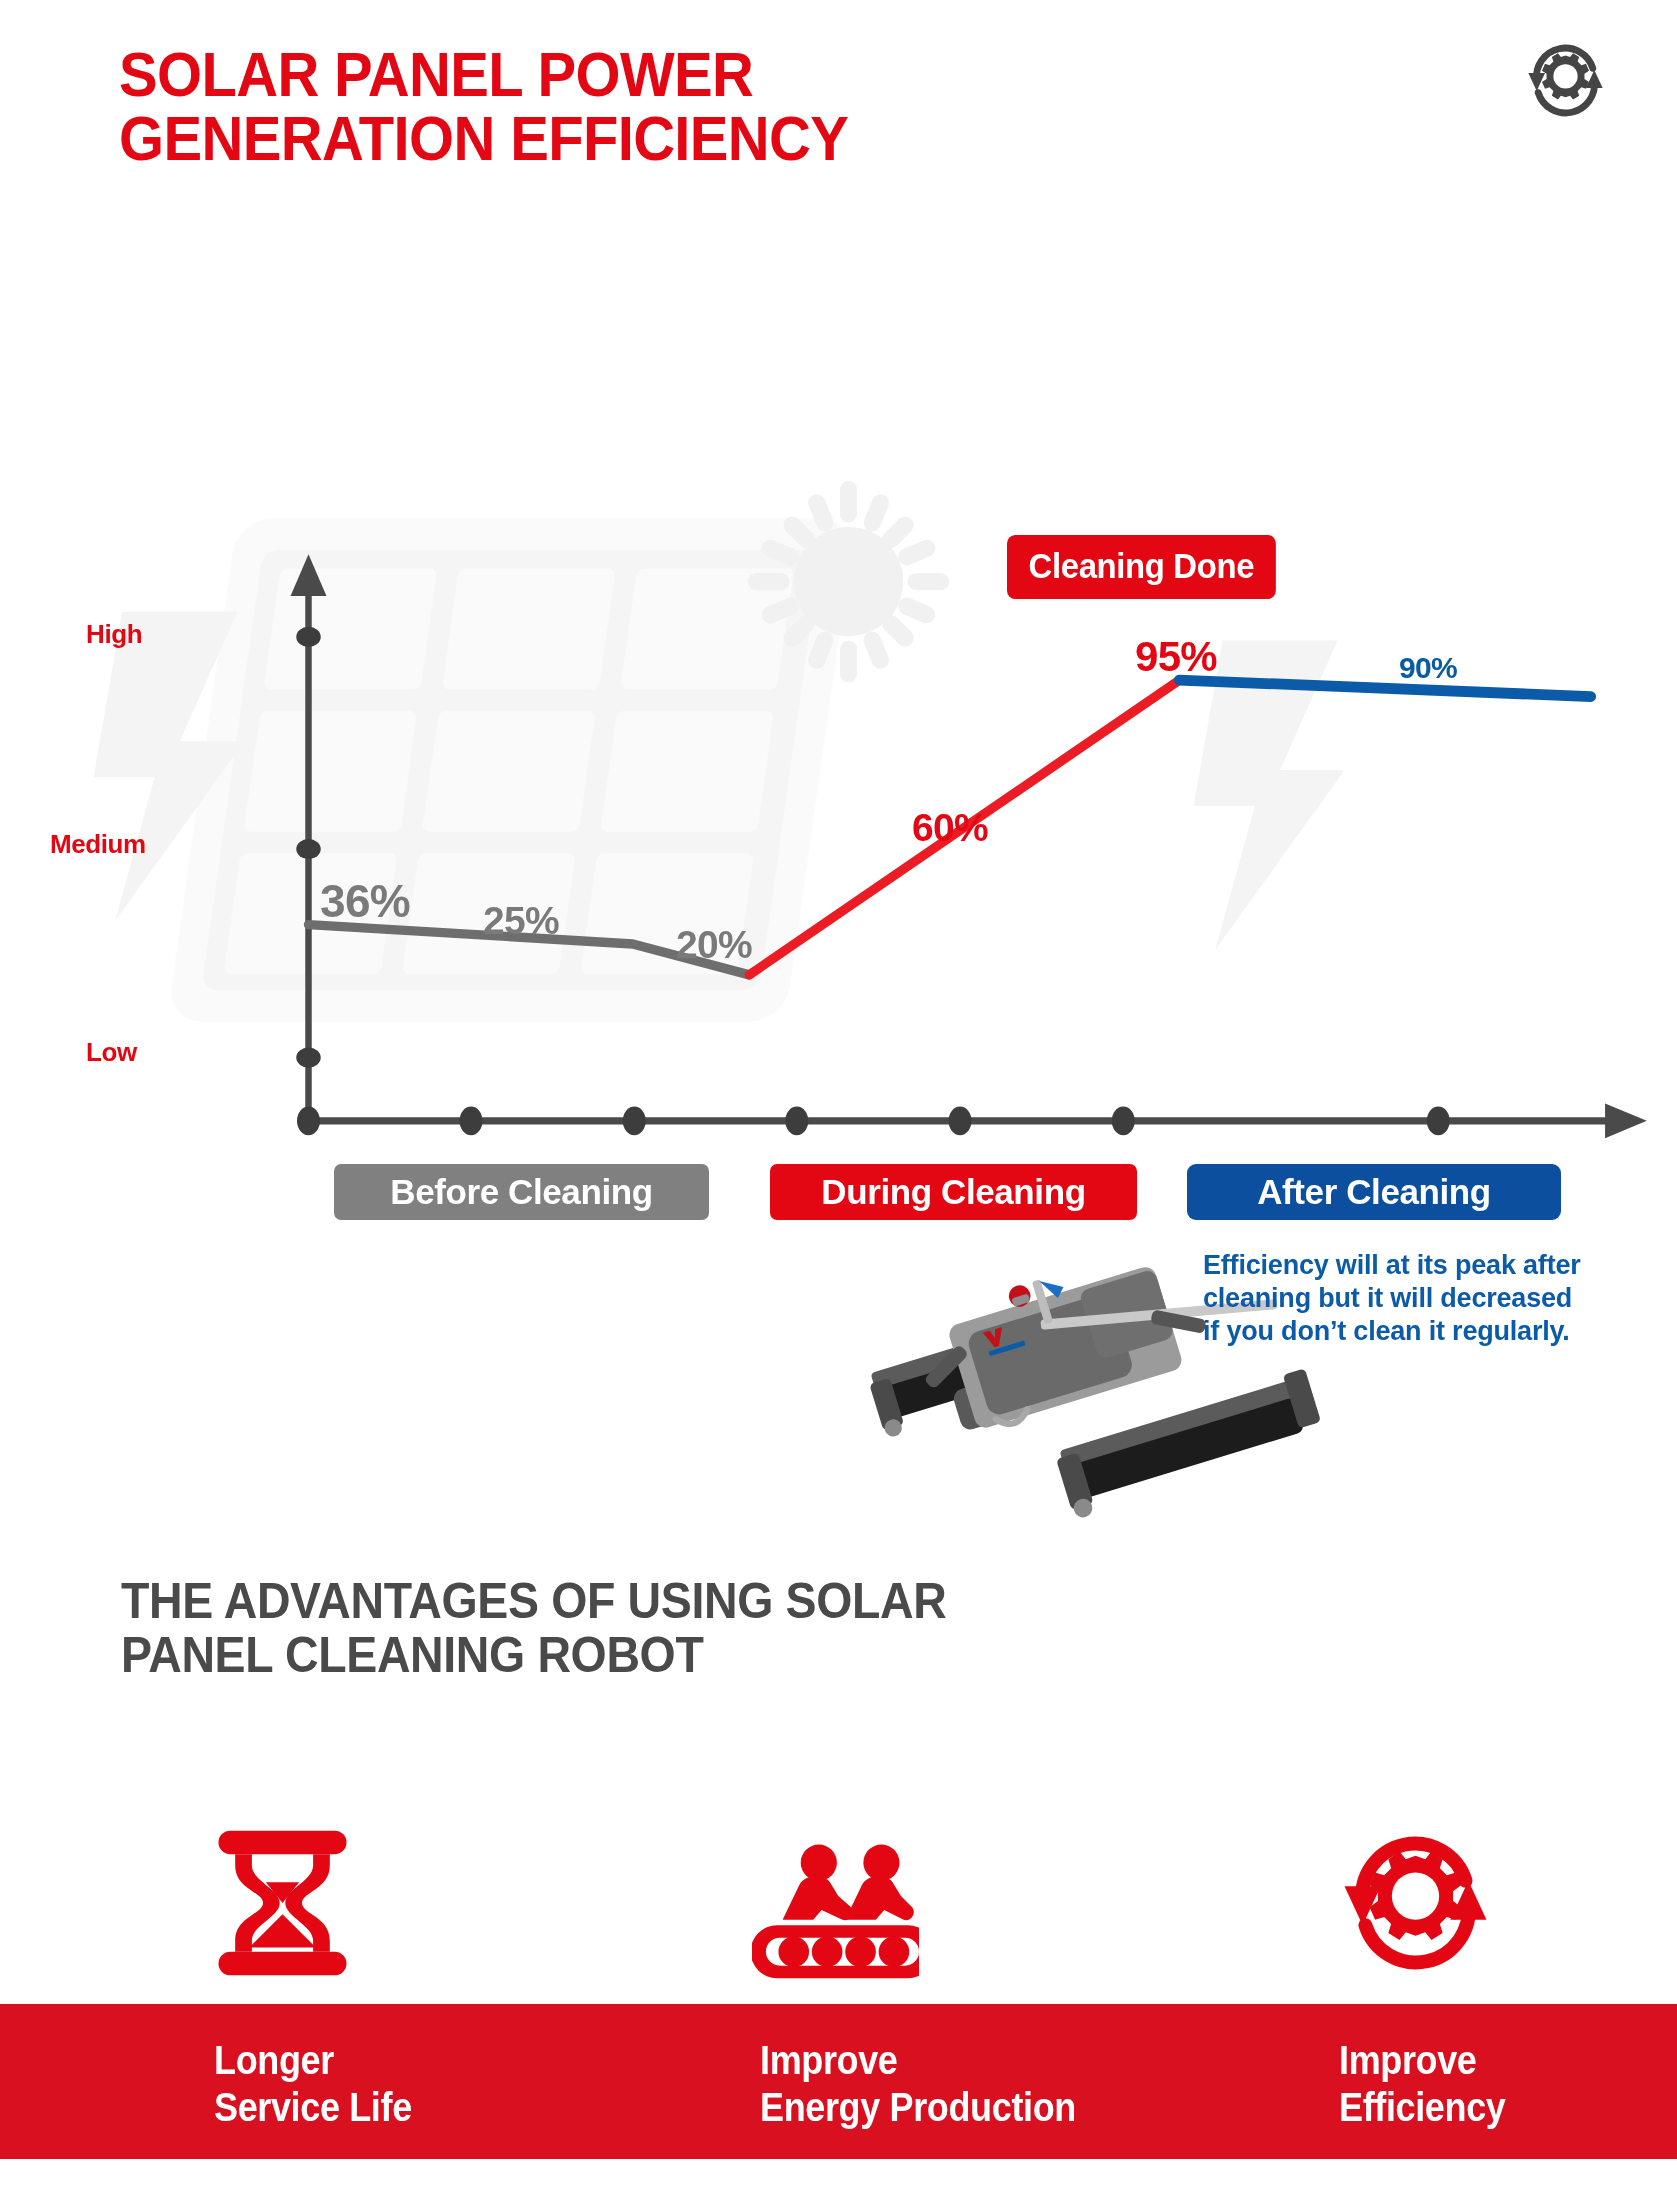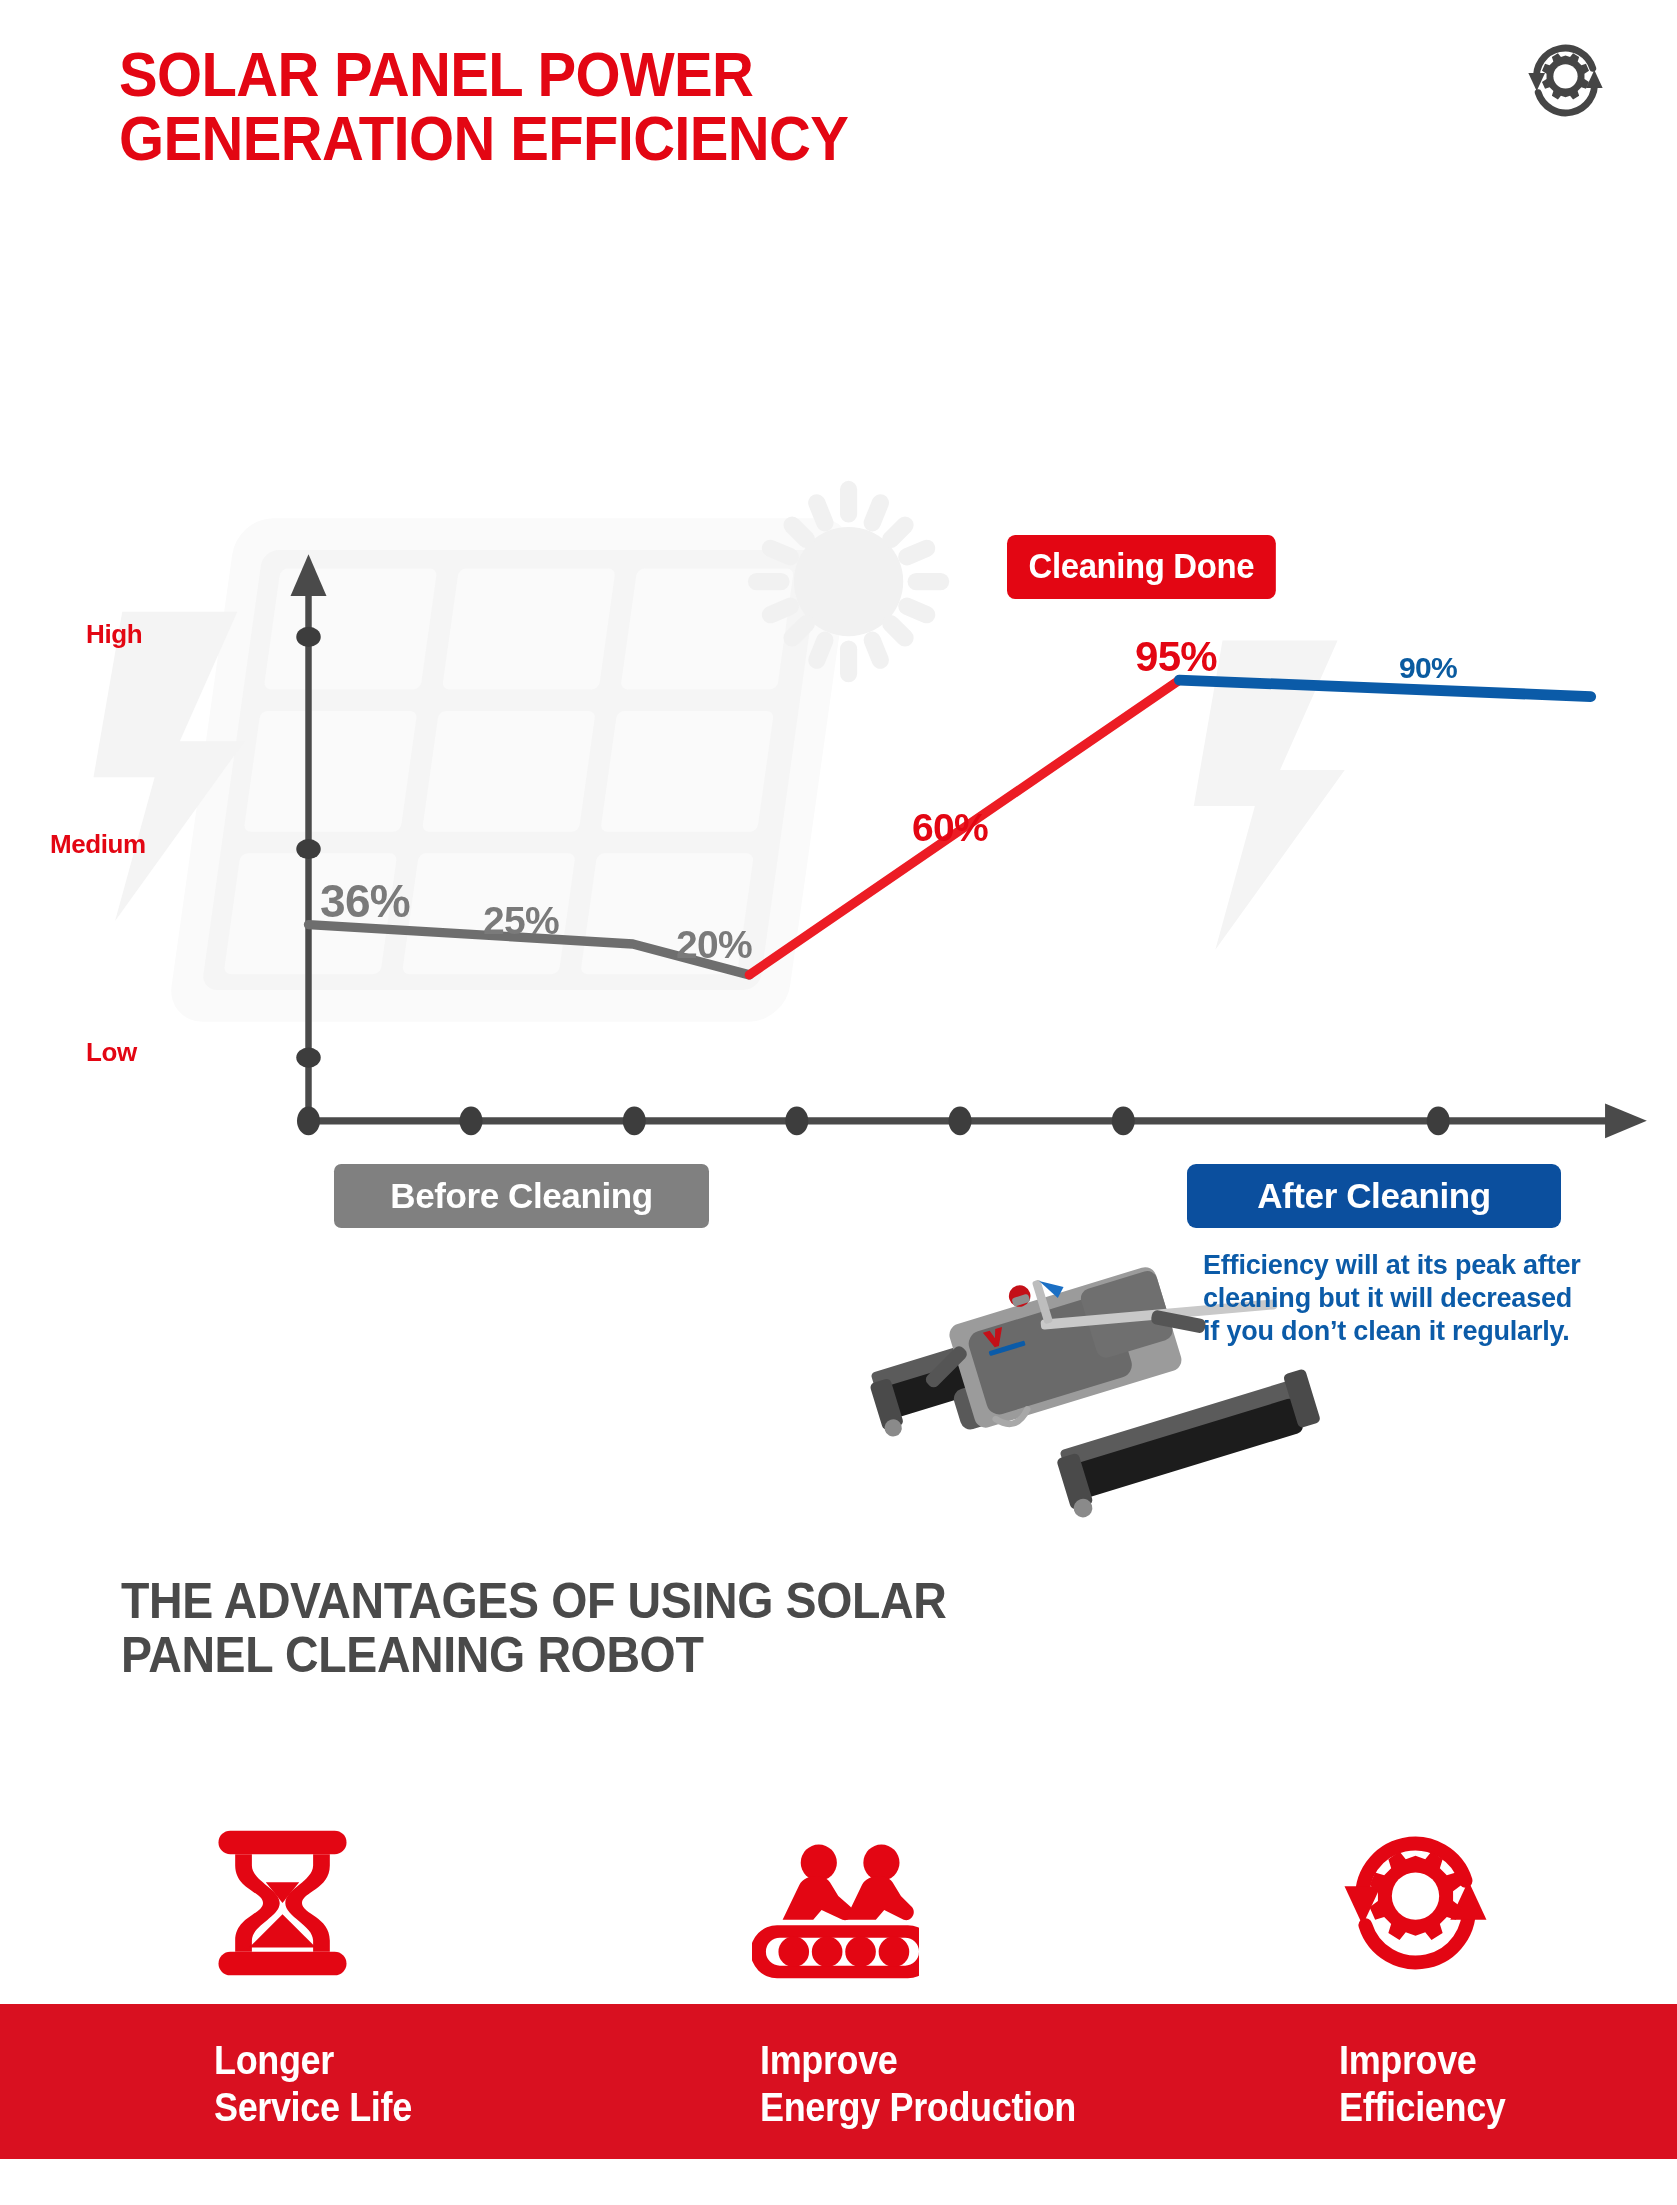--- a/index.html
+++ b/index.html
@@ -67,21 +67,21 @@
   
   #robot-img { position:absolute; left:863px; top:813px; width:503px; height:338px; }
 
   
   #legend { position:absolute; left:0; top:1164px; width:1677px; height:72px; }
   .legend-badge {
     position:absolute; top:0;
     color:#ffffff; font-size:35px; font-weight:bold;
     letter-spacing:-0.4px; white-space:nowrap;
     display:flex; align-items:center; justify-content:center;
-    height:64px; border-radius:7.2px;
+    height:56px; border-radius:7.2px;
   }
   #legend-before { left:334px;  width:375px; background:#808080; }
   #legend-during { left:770px; width:367px; background:#E30613; }
   #legend-after  { left:1187px; width:374px; background:#0B4F9E; border-radius:9px; }
 
   #legend-note {
     position:absolute; left:1203px; top:1233px; width:432px;
     color:#0B5BA8; font-size:27px; font-weight:bold; line-height:1.22;
     letter-spacing:-0.2px; white-space:pre-line;margin-top:16px;
   }
@@ -265,20 +265,21 @@
       <rect x="98" y="150" width="70" height="20" rx="8" fill="#555555" transform="rotate(-28 98 150)"></rect>
       <rect x="432" y="150" width="76" height="20" rx="8" fill="#555555" transform="rotate(28 432 150)"></rect>
 
       <path d="M178,232 q22,26 46,0" fill="none" stroke="#A8A8A8" stroke-width="9" stroke-linecap="round"></path>
     </g>
   </svg>
 </div>
 
 <div id="legend">
   <div class="legend-badge" id="legend-before">Before Cleaning</div>
+  <div class="legend-badge" id="legend-during">During Cleaning</div>
   <div class="legend-badge" id="legend-after">After Cleaning</div>
 </div>
 <div id="legend-note">Efficiency will at its peak after
 cleaning but it will decreased
 if you don’t clean it regularly.</div>
 
 <div id="advantages-title">THE ADVANTAGES OF USING SOLAR
 PANEL CLEANING ROBOT</div>
 
 <div class="adv-icon" id="adv-icon-0">

